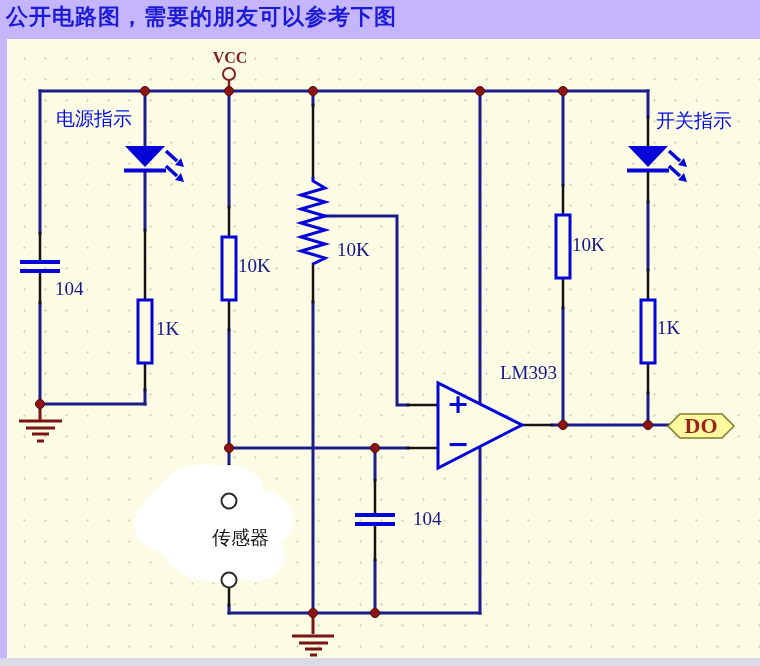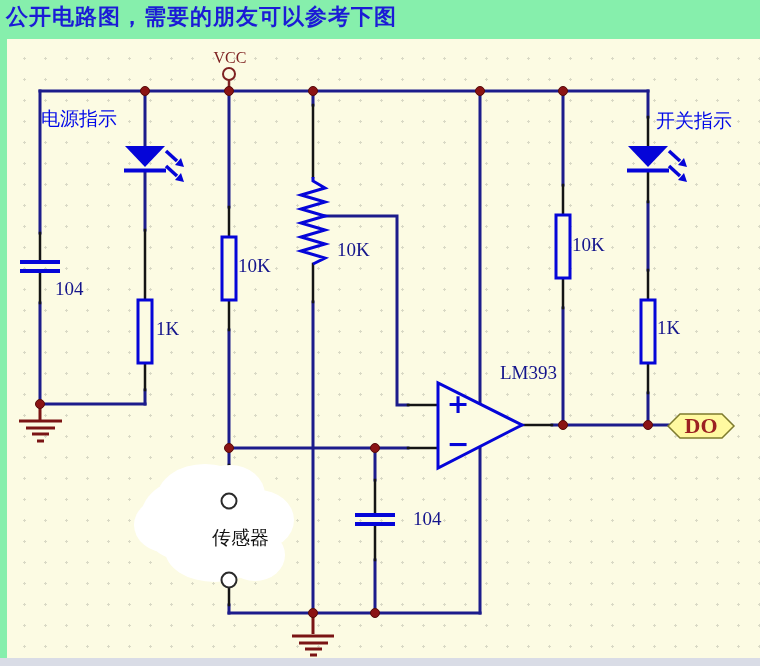--- a/index.html
+++ b/index.html
@@ -1,31 +1,31 @@
 <!DOCTYPE html>
 <html><head>
 <meta charset="utf-8">
 <style>
   html,body{margin:0;padding:0;}
   body{font-family:"Liberation Sans",sans-serif;}
-  .page{position:relative;width:760px;height:666px;background:#86efac;overflow:hidden;}
+  .page{position:relative;width:760px;height:666px;background:#c4b5fd;overflow:hidden;}
   .board{position:absolute;left:7px;top:39px;width:753px;height:619px;
          background-color:#FCFBE3;
          background-image:radial-gradient(circle,#D9D9C5 1.2px,transparent 1.4px);
          background-size:21px 21px;background-position:7px 9px;}
   .bottom-strip{position:absolute;left:0;top:658px;width:760px;height:8px;background:#D9DCE6;}
   .layer{position:absolute;left:0;top:0;width:760px;height:666px;}
   svg.layer{z-index:2;}
   .txt{position:absolute;z-index:3;white-space:nowrap;}
   .title{left:6px;top:2px;font-family:"Liberation Serif",serif;font-weight:bold;
          font-size:22px;letter-spacing:1px;color:#1B1BD6;}
   .net-vcc{left:206px;top:49px;width:48px;text-align:center;
-           font-family:"Liberation Serif",serif;font-weight:normal;font-size:16px;color:#7E2222;}
+           font-family:"Liberation Serif",serif;font-weight:bold;font-size:16px;color:#7E2222;}
   .ann{font-size:19px;color:#0008E8;}
-  .ann-power{left:41px;top:106px;}
+  .ann-power{left:56px;top:106px;}
   .ann-switch{left:656px;top:108px;}
   .val{font-family:"Liberation Serif",serif;font-size:19px;color:#14148C;}
   .val-r1{left:238px;top:255px;}
   .val-pot{left:337px;top:239px;}
   .val-c1{left:55px;top:278px;}
   .val-r2{left:156px;top:318px;}
   .val-r3{left:572px;top:234px;}
   .val-r4{left:657px;top:317px;}
   .val-c2{left:413px;top:508px;}
   .val-opamp{left:500px;top:362px;}

